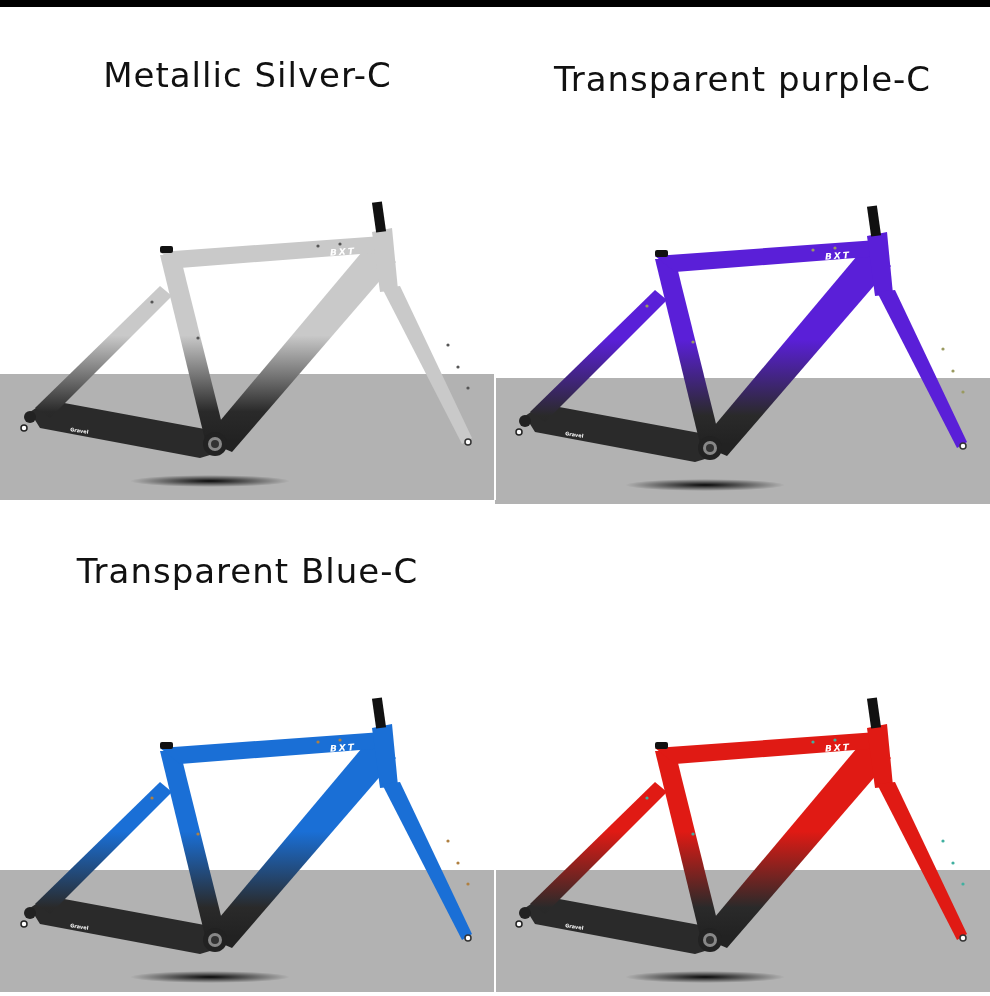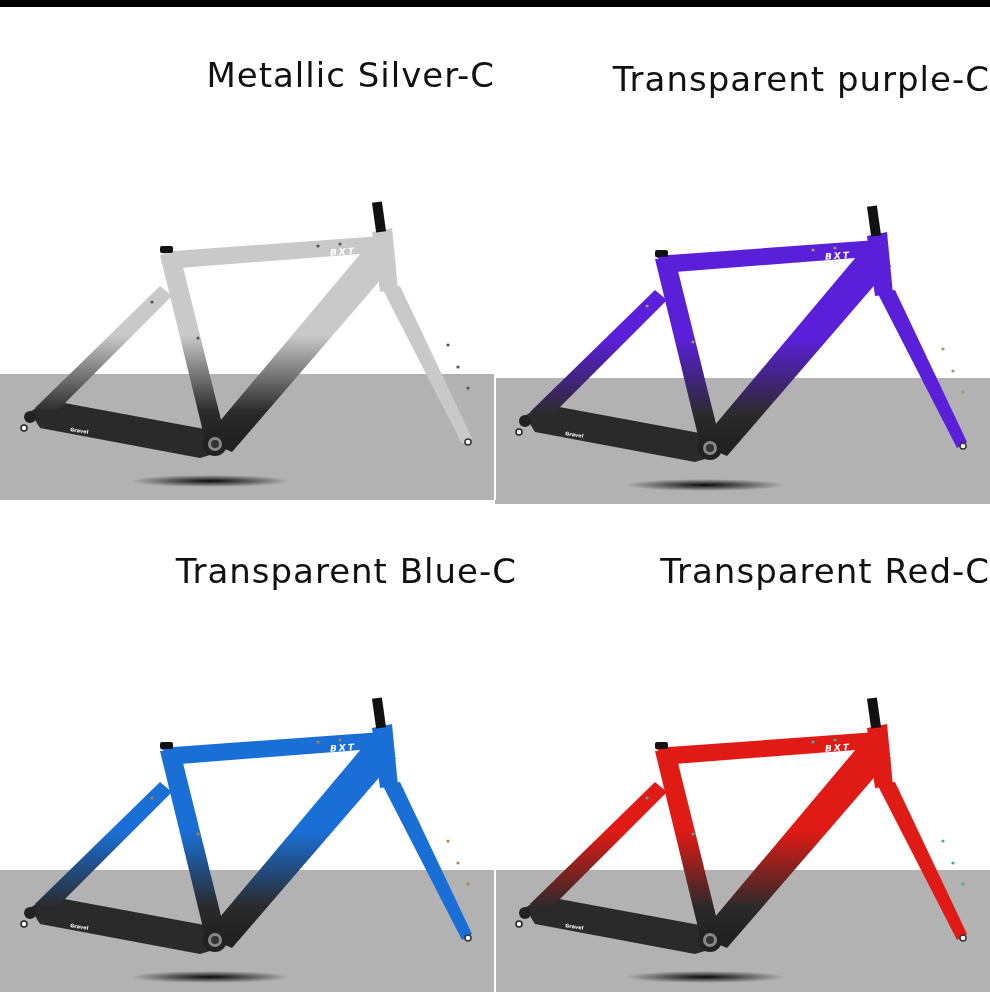--- a/index.html
+++ b/index.html
@@ -1,19 +1,19 @@
 <!DOCTYPE html>
 <html><head>
 <meta charset="utf-8">
 <style>
   html, body { margin:0; padding:0; }
   body { width:990px; height:996px; background:#ffffff; position:relative; overflow:hidden; font-family:"DejaVu Sans", sans-serif; }
   .topbar { position:absolute; left:0; top:0; width:990px; height:7px; background:#000; }
   .panel { position:absolute; width:495px; height:496px; }
-  .panel .title { position:absolute; left:0; width:495px; text-align:right; font-size:34px; color:#111; letter-spacing:1px; font-weight:normal; }
+  .panel .title { position:absolute; left:0; width:495px; text-align:center; font-size:34px; color:#111; letter-spacing:1px; font-weight:normal; }
   .panel .floor { position:absolute; left:0; width:495px; background:#b2b2b2; }
   .panel svg { position:absolute; left:0; top:0; }
   .divider { position:absolute; background:#ffffff; }
 </style>
 </head>
 <body>
 
 <div class="topbar"></div>
 
 <div class="panel" id="p0" style="left:0;top:0;">
@@ -106,21 +106,21 @@
       <circle cx="458" cy="367" r="1.6" fill="#9a9a60"></circle>
       <circle cx="468" cy="388" r="1.6" fill="#9a9a60"></circle>
       <circle cx="152" cy="302" r="1.6" fill="#9a9a60"></circle>
       <circle cx="198" cy="338" r="1.6" fill="#9a9a60"></circle>
       <text x="330" y="255" font-size="9" font-style="italic" font-weight="bold" fill="#ffffff" letter-spacing="2" font-family="DejaVu Sans, sans-serif" transform="rotate(-4 340 252)">BXT</text>
       <text x="70" y="431" font-size="5" font-weight="bold" fill="#ffffff" font-family="DejaVu Sans, sans-serif" transform="rotate(9 70 431)">Gravel</text>
     </svg>
 </div>
 
 <div class="panel" id="p2" style="left:0;top:496px;">
-  <div class="title" style="top:55px;margin-left:22px;">Transparent Blue-C</div>
+  <div class="title" style="top:55px;">Transparent Blue-C</div>
   <div class="floor" style="top:374px;height:122px;"></div>
   <svg width="495" height="496" viewBox="0 0 495 496">
       <defs>
         <linearGradient id="g2" x1="0" y1="0" x2="0" y2="1" gradientUnits="objectBoundingBox">
           <stop offset="0" stop-color="#1a6fd6"></stop>
           <stop offset="1" stop-color="#1a6fd6"></stop>
         </linearGradient>
         <linearGradient id="gu2" x1="0" y1="250" x2="0" y2="440" gradientUnits="userSpaceOnUse">
           <stop offset="0" stop-color="#1a6fd6"></stop>
           <stop offset="0.45" stop-color="#1a6fd6"></stop>
@@ -154,21 +154,20 @@
       <circle cx="458" cy="367" r="1.6" fill="#b08040"></circle>
       <circle cx="468" cy="388" r="1.6" fill="#b08040"></circle>
       <circle cx="152" cy="302" r="1.6" fill="#b08040"></circle>
       <circle cx="198" cy="338" r="1.6" fill="#b08040"></circle>
       <text x="330" y="255" font-size="9" font-style="italic" font-weight="bold" fill="#ffffff" letter-spacing="2" font-family="DejaVu Sans, sans-serif" transform="rotate(-4 340 252)">BXT</text>
       <text x="70" y="431" font-size="5" font-weight="bold" fill="#ffffff" font-family="DejaVu Sans, sans-serif" transform="rotate(9 70 431)">Gravel</text>
     </svg>
 </div>
 
 <div class="panel" id="p3" style="left:495px;top:496px;">
-  <div class="title" style="top:55px;">Transparent Red-C</div>
   <div class="floor" style="top:374px;height:122px;"></div>
   <svg width="495" height="496" viewBox="0 0 495 496">
       <defs>
         <linearGradient id="g3" x1="0" y1="0" x2="0" y2="1" gradientUnits="objectBoundingBox">
           <stop offset="0" stop-color="#e01a14"></stop>
           <stop offset="1" stop-color="#e01a14"></stop>
         </linearGradient>
         <linearGradient id="gu3" x1="0" y1="250" x2="0" y2="440" gradientUnits="userSpaceOnUse">
           <stop offset="0" stop-color="#e01a14"></stop>
           <stop offset="0.45" stop-color="#e01a14"></stop>

